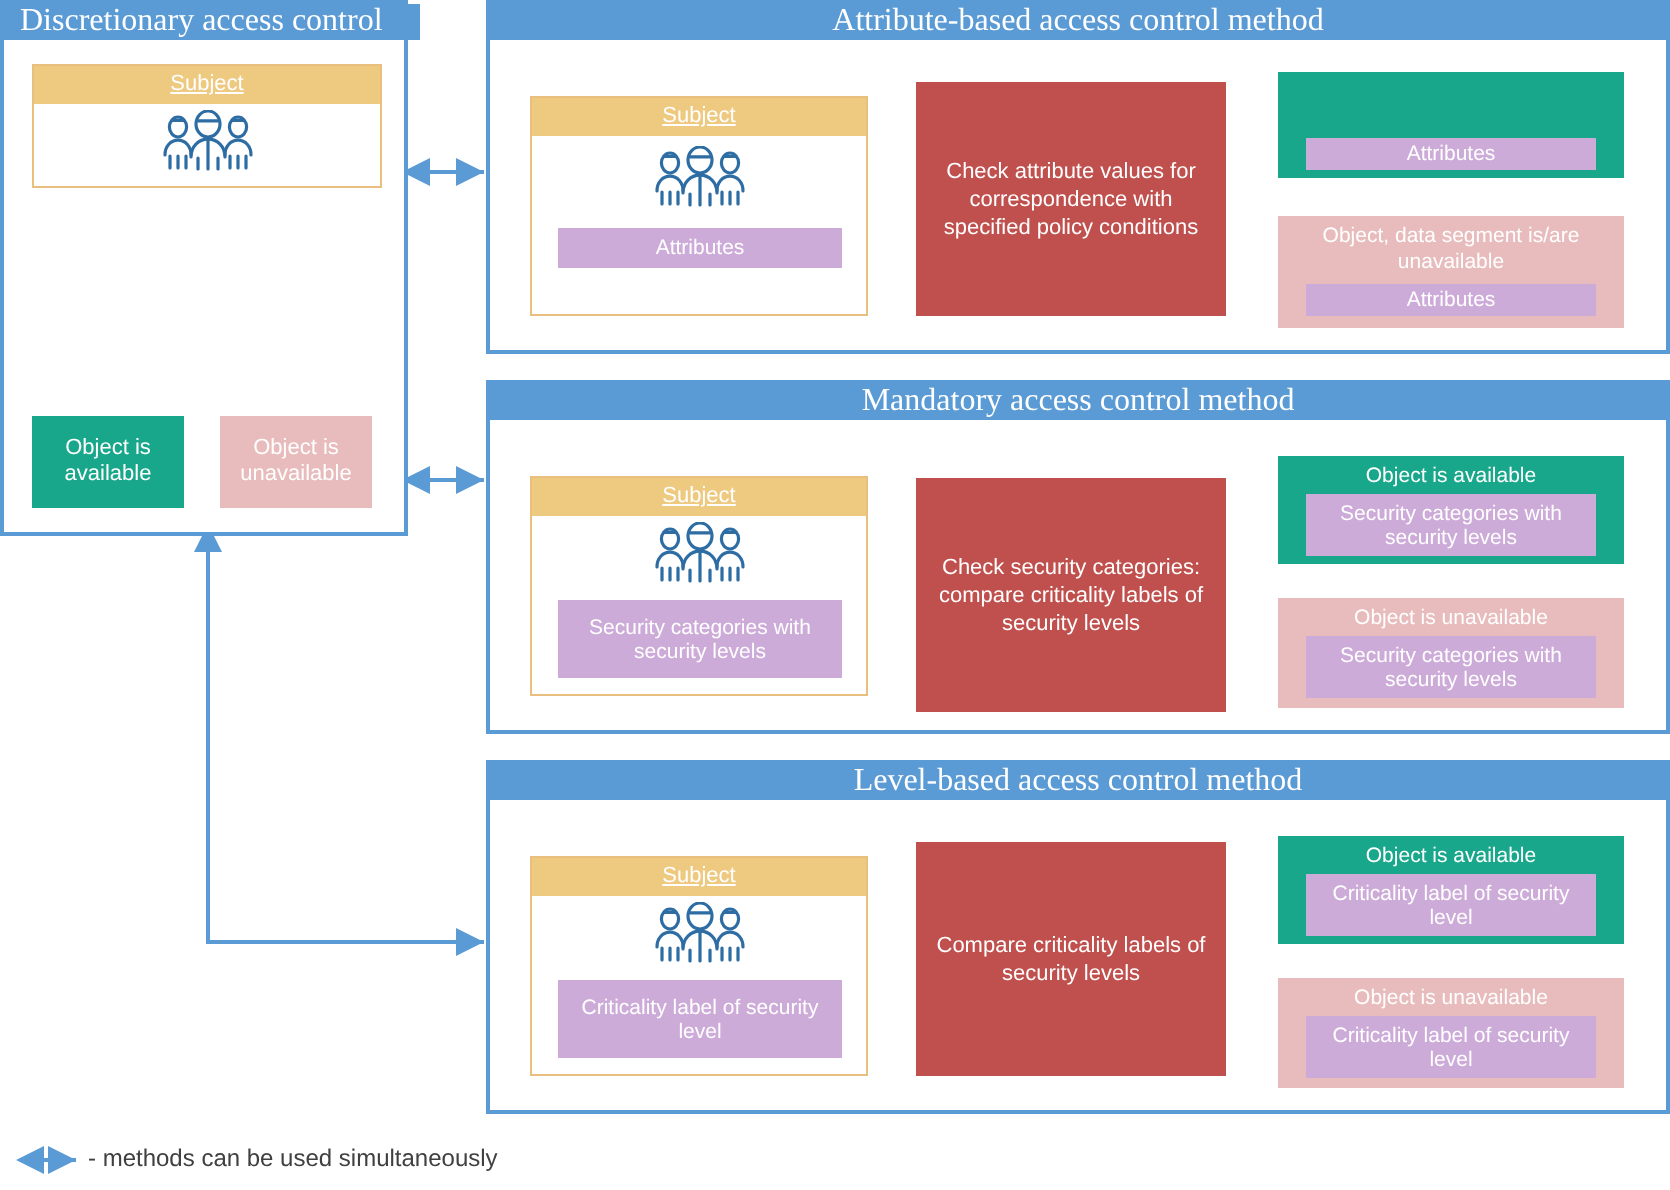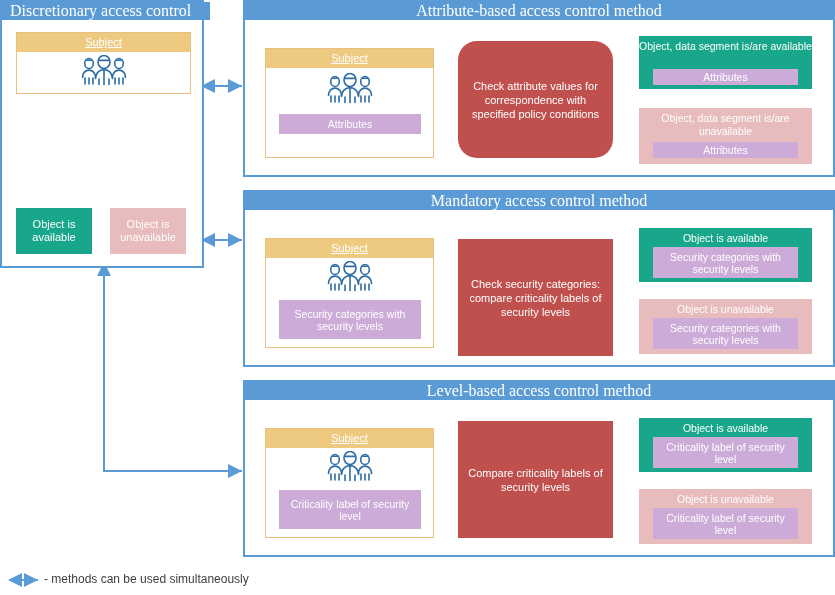--- a/index.html
+++ b/index.html
@@ -234,24 +234,23 @@
               <path d="M38.2 5.2h5.6"></path>
             <path d="M34.5 22.5c0-4.4 2.9-7.4 6.5-7.4s6.5 3 6.5 7.4"></path>
               <path d="M37 23v6M41 23v6M45 23v6"></path>
           </g>
         </svg>
       </span>
       <div class="chip abs" style="left:13px; top:46px; width:142px; height:20px;">Attributes</div>
     </div>
   </div>
 
-  <div class="abs process-box" style="left:458px; top:41px; width:155px; height:117px;border-radius:19px;">Check attribute values for correspondence with specified policy conditions</div>
+  <div class="abs process-box" style="left:458px; top:41px; width:155px; height:117px;">Check attribute values for correspondence with specified policy conditions</div>
 
   <div class="abs res-green" style="left:639px; top:36px; width:173px; height:53px;">
-    <div class="res-title">Object, data segment is/are available</div>
     <div class="chip abs" style="left:14px; top:33px; width:145px; height:16px;">Attributes</div>
   </div>
 
   <div class="abs res-pink" style="left:639px; top:108px; width:173px; height:56px;">
     <div class="res-title">Object, data segment is/are unavailable</div>
     <div class="chip abs" style="left:14px; top:34px; width:145px; height:16px;">Attributes</div>
   </div>
 
   <div class="abs panel" style="left:243px; top:190px; width:592px; height:177px;">
     <div class="panel-header">Mandatory access control method</div>

